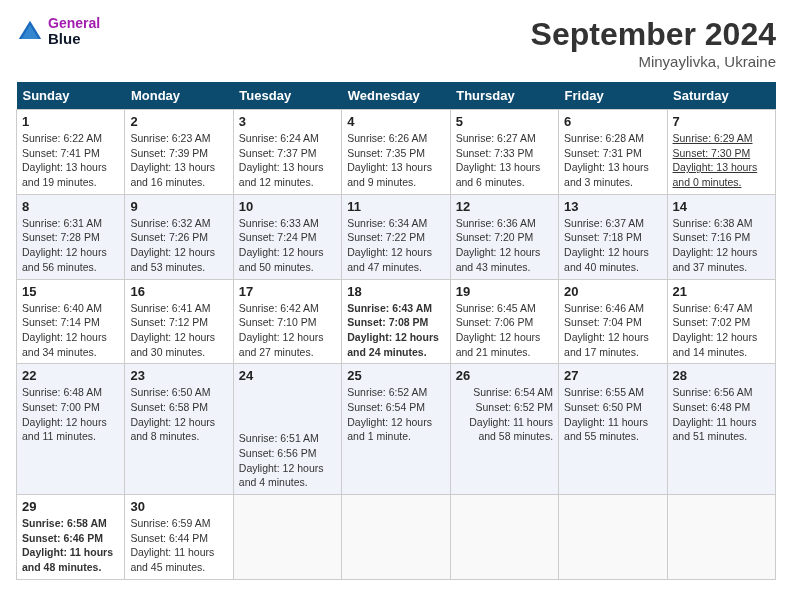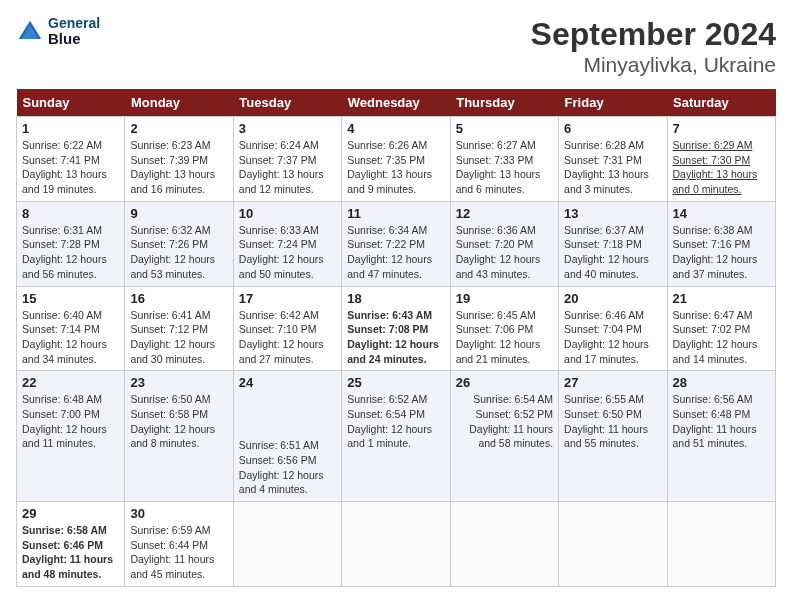--- a/index.html
+++ b/index.html
@@ -22,51 +22,51 @@
       gap: 4px;
     }
     .logo-text {
       display: flex;
       flex-direction: column;
       line-height: 1.1;
     }
     .logo-general {
       font-size: 14px;
       font-weight: bold;
-      color: #0c4a6e;
+      color: #a21caf;
     }
     .logo-blue {
       font-size: 15px;
       font-weight: bold;
       color: #0f172a;
     }
     .logo-icon {
       width: 28px;
       height: 28px;
     }
     .title-block {
       text-align: right;
       margin-left: 13px;
     }
     .month-title {
       font-size: 32px;
       font-weight: bold;
       color: #333;
     }
     .subtitle {
-      font-size: 21px;
+      font-size: 15px;
       color: #555;
     }
     table {
       width: 100%;
       border-collapse: collapse;
       font-size: 11px;
     }
     thead tr th {
-      background-color: #7f1d1d;
+      background-color: #0c4a6e;
       color: #fff;
       padding: 6px 6px;
       text-align: left;
       font-size: 13px;
       font-weight: bold;
     }
     tbody tr td {
       border: 1px solid #ccc;
       vertical-align: top;
       padding: 4px 5px;

